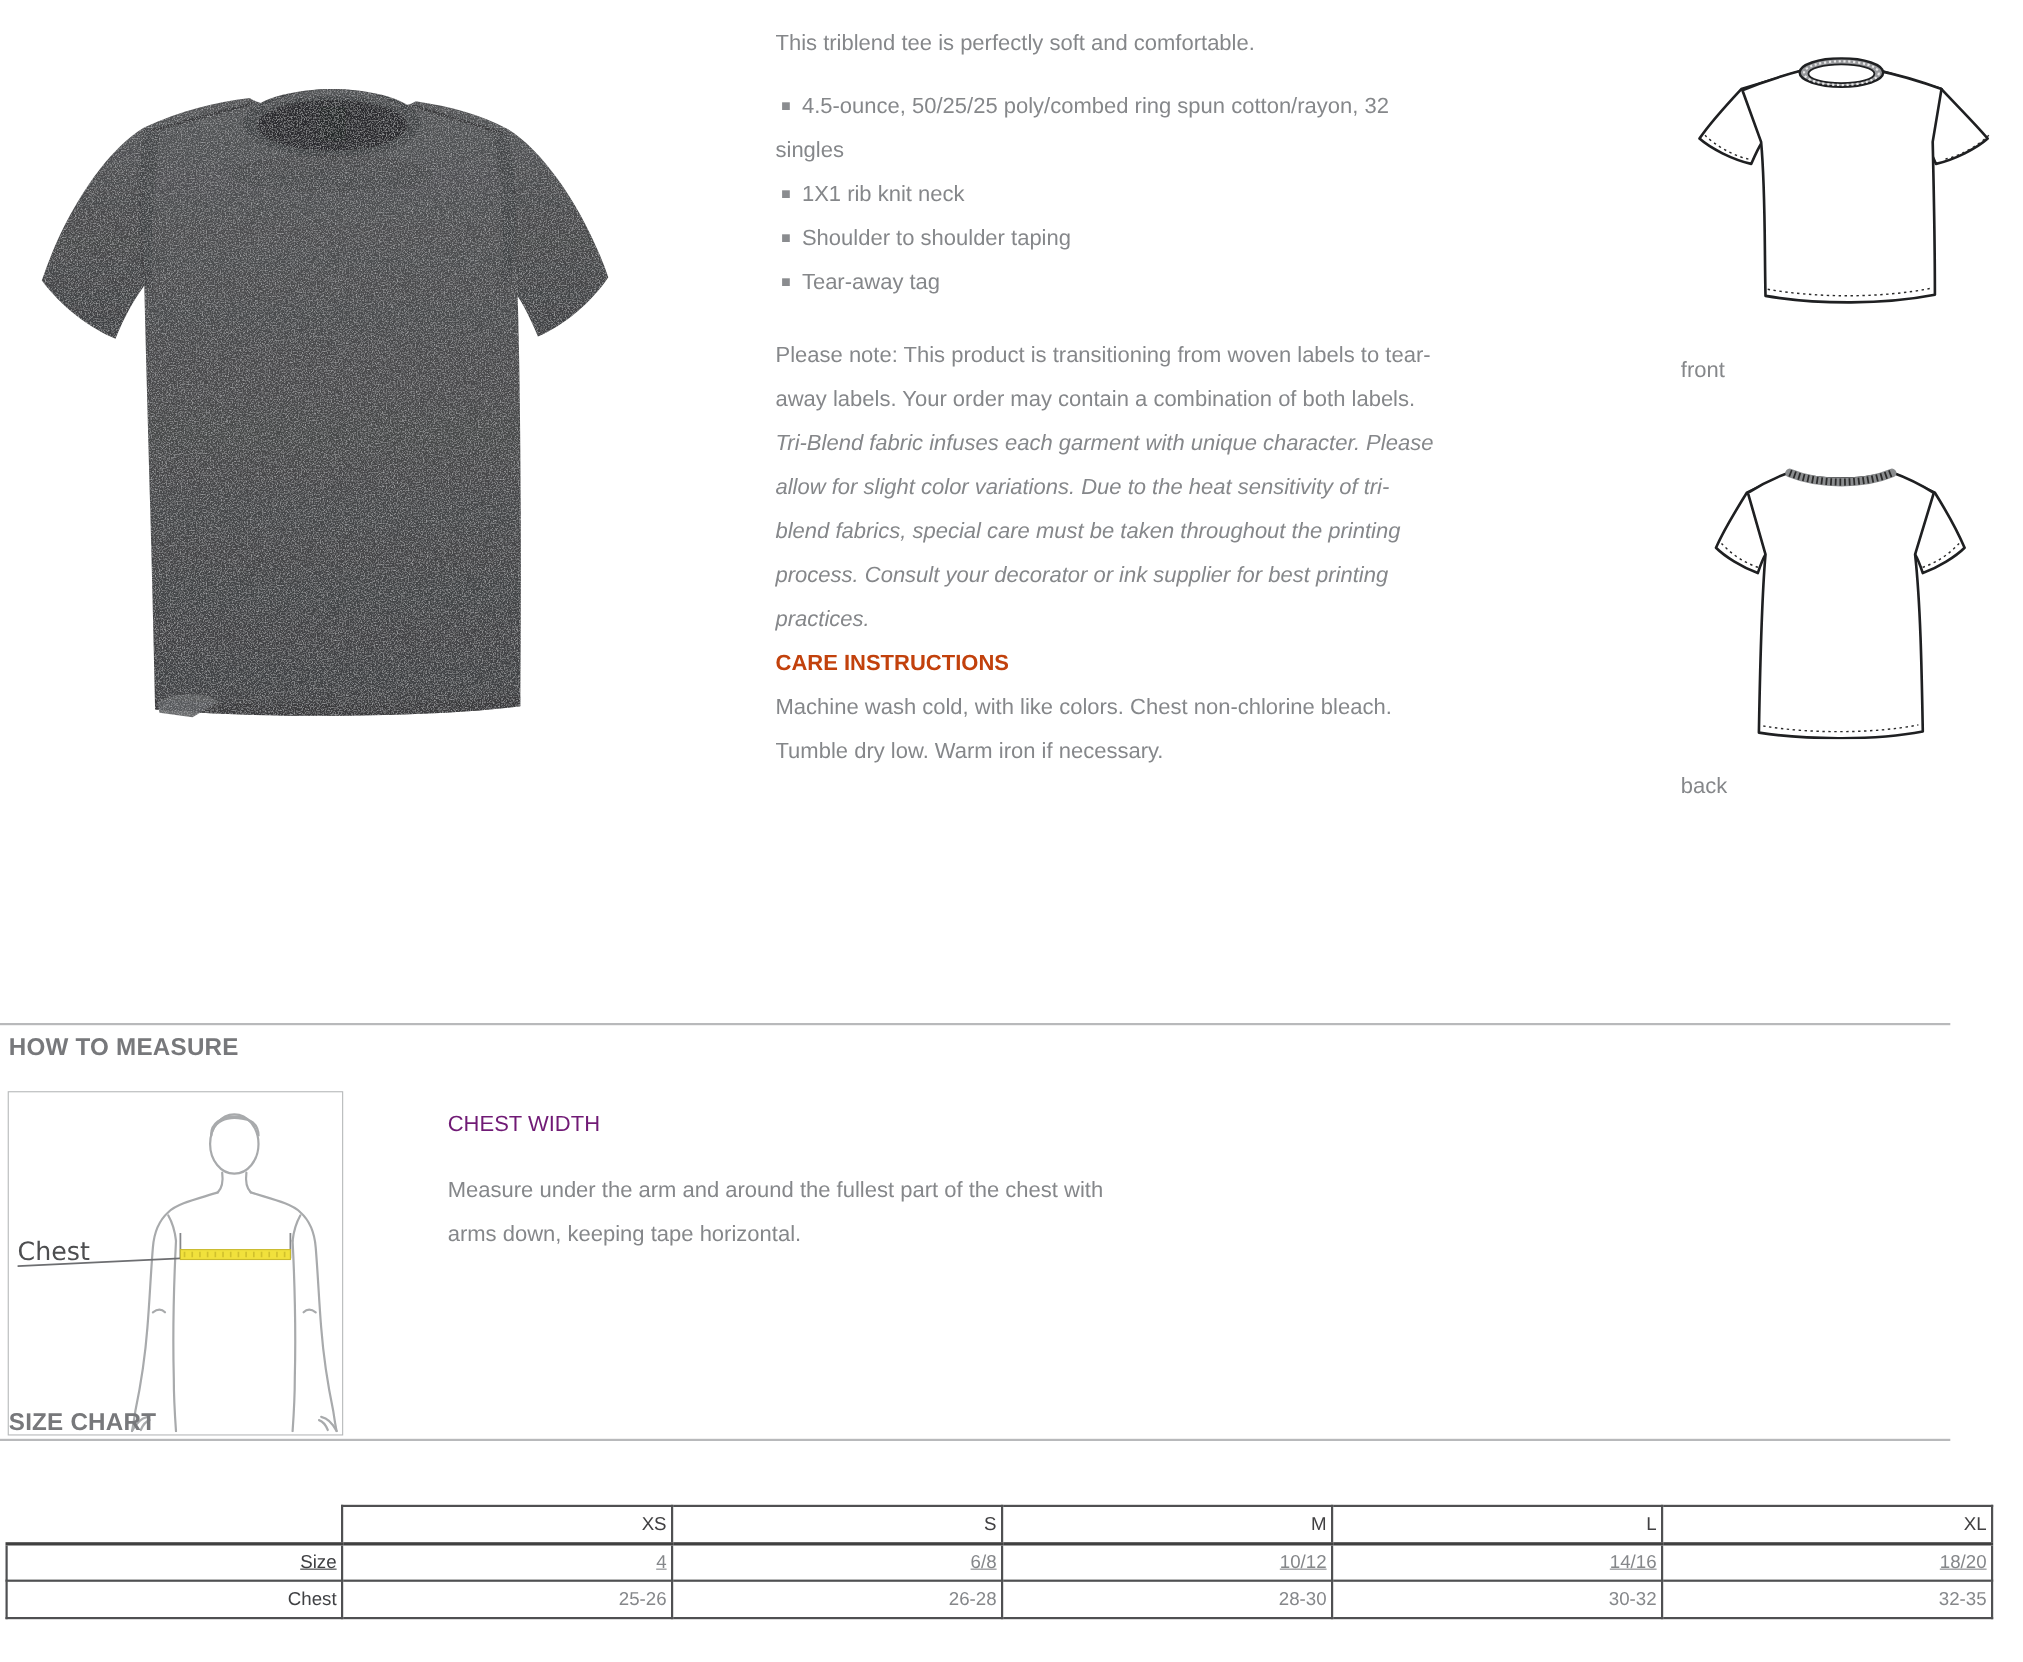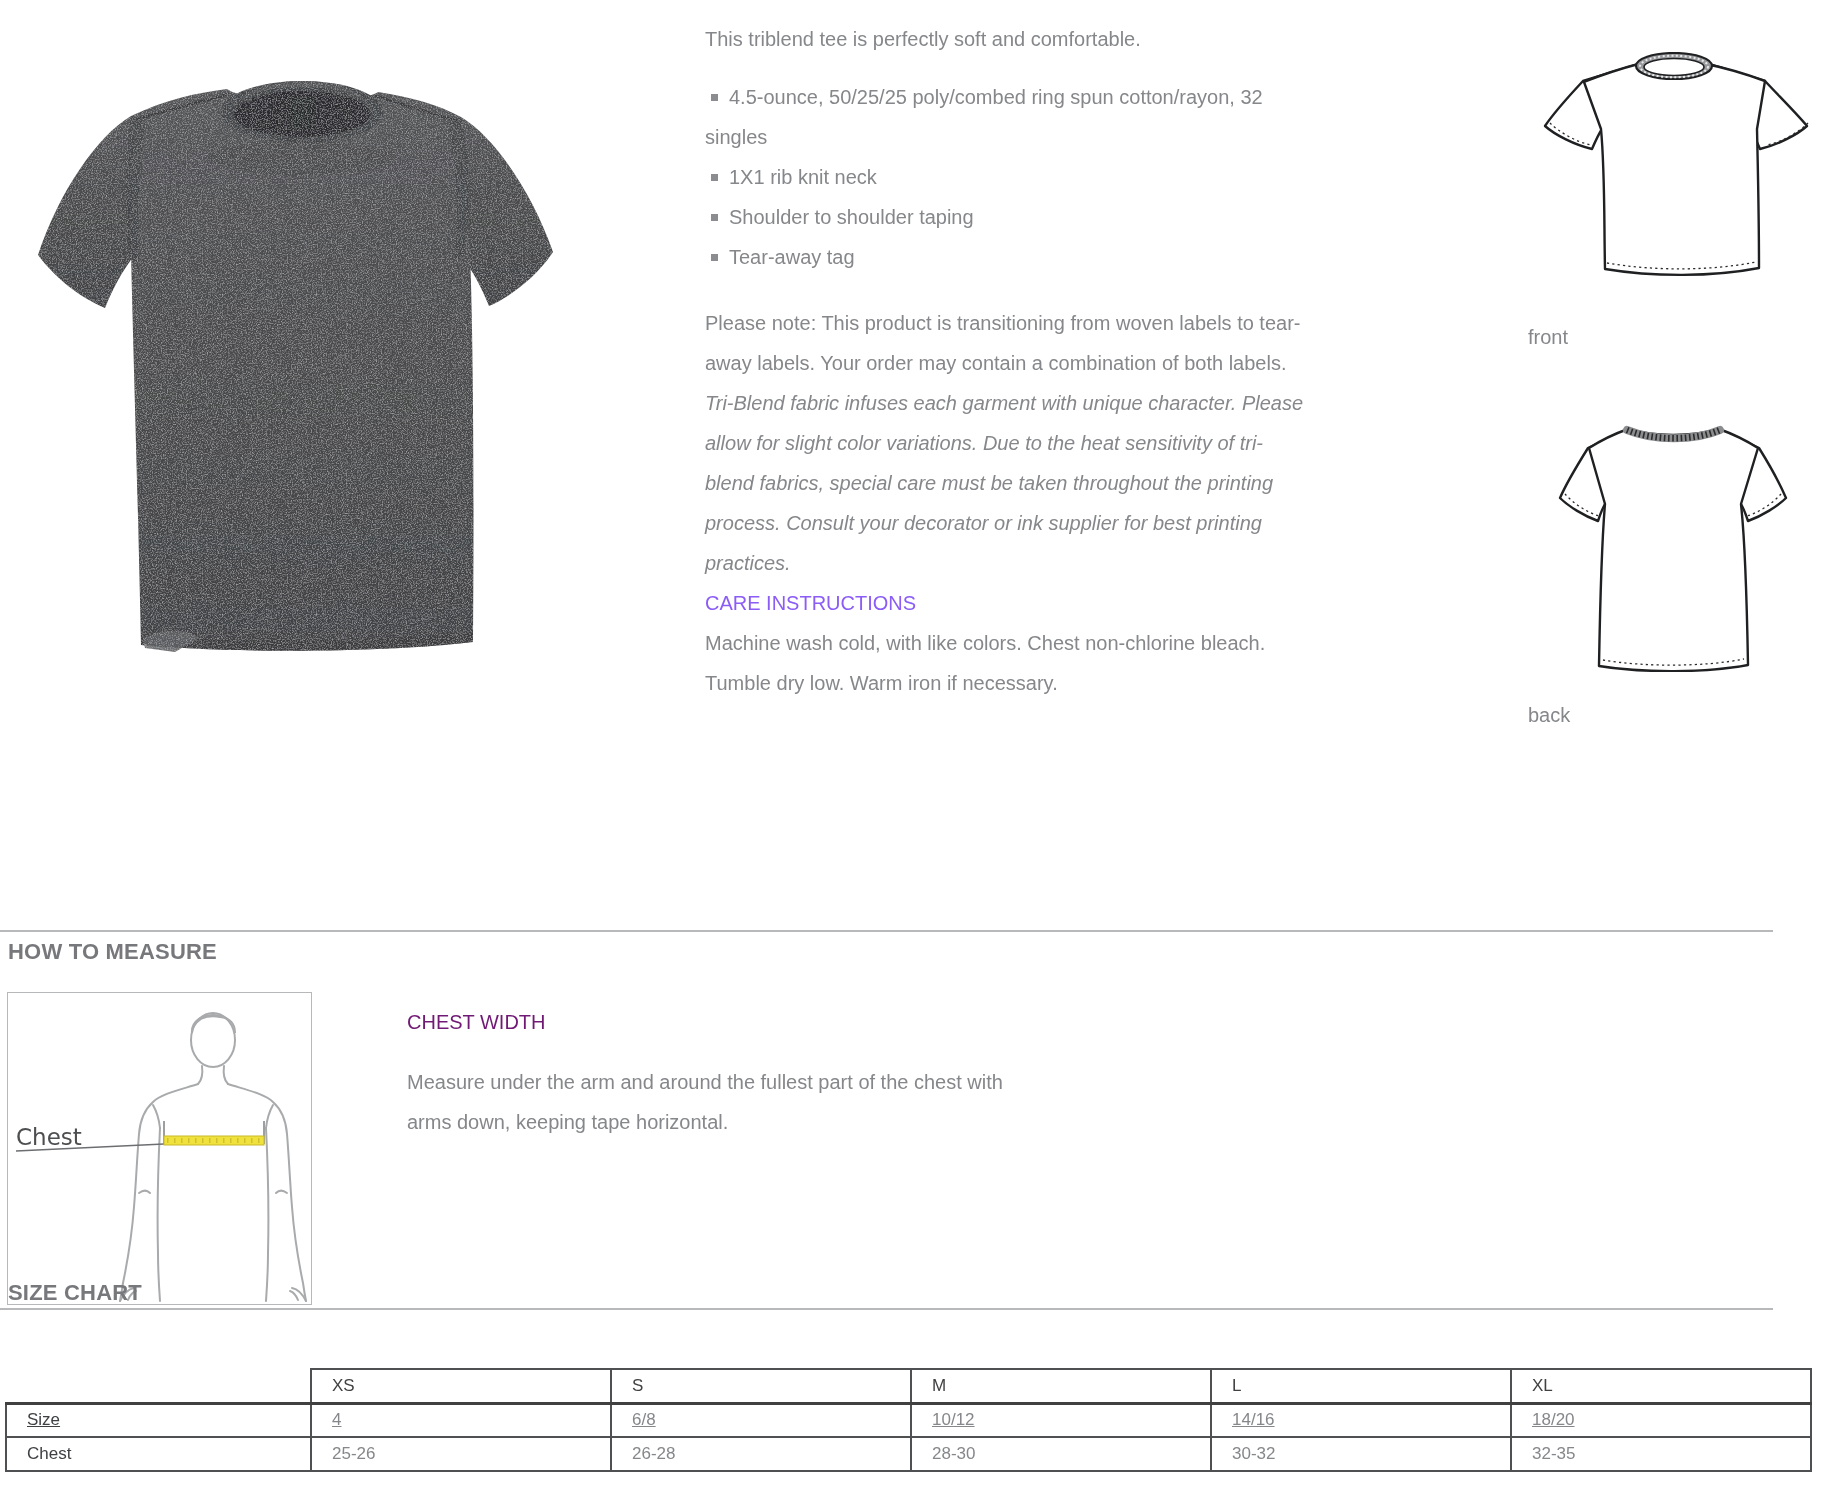--- a/index.html
+++ b/index.html
@@ -14,21 +14,21 @@
   .desc { position:absolute; left:705px; top:19px; width:600px;
           font-size:20px; line-height:40px; color:#85878a; }
   .desc p { margin:0; }
   .desc .intro { margin:0; }
   .desc ul { list-style:none; margin:18px 0 0 0; }
   .desc li { line-height:40px; }
   .desc li .sq { display:inline-block; width:7px; height:7px; background:#8a8c8f;
                  margin:0 11px 3px 6px; vertical-align:middle; }
   .desc .note { margin-top:26px; }
   .desc .disclaimer { font-style:italic; }
-  .desc .care-title { font-weight:normal; color:#8b5cf6; }
+  .desc .care-title { font-weight:bold; color:#c2410c; }
 
   
   .view-front-svg { position:absolute; left:1543px; top:52px; }
   .view-back-svg  { position:absolute; left:1552px; top:420px; }
   .view-label { position:absolute; font-size:20px; color:#85878a; }
   .label-front { left:1528px; top:326px; }
   .label-back  { left:1528px; top:704px; }
 
   
   .divider { position:absolute; left:0; width:1773px; height:2px; background:#b8b9bb; }
@@ -43,21 +43,21 @@
   .figure-box { position:absolute; left:7px; top:992px; width:305px; height:313px;
                 border:1px solid #b6b8ba; background:#fff; }
   .measure-copy { position:absolute; left:407px; top:1002px; width:645px;
                   font-size:20px; line-height:40px; color:#85878a; }
   .measure-copy .m-title { color:#701a75; }
   .measure-copy .m-text { margin-top:20px; }
 
   
   .size-table { position:absolute; left:5px; top:1368px; border-collapse:collapse;
                 table-layout:fixed; width:1805px; }
-  .size-table th, .size-table td { height:34px; padding:0 4px 0 20px; text-align:left;
+  .size-table th, .size-table td { height:34px; padding:0 4px 0 20px; text-align:right;
                 font-size:17px; font-weight:normal; vertical-align:middle; }
   .size-table thead th { border:2px solid #4f5052; border-bottom:none; color:#414042; }
   .size-table thead th.blank { border:none; }
   .size-table tbody tr:first-child td { border-top:3px solid #404040;text-decoration:underline; }
   .size-table tbody td { border:2px solid #4f5052; color:#85878a; }
   .size-table tbody td.rowlabel { color:#3f4043; }
 </style>
 </head>
 <body>
 

